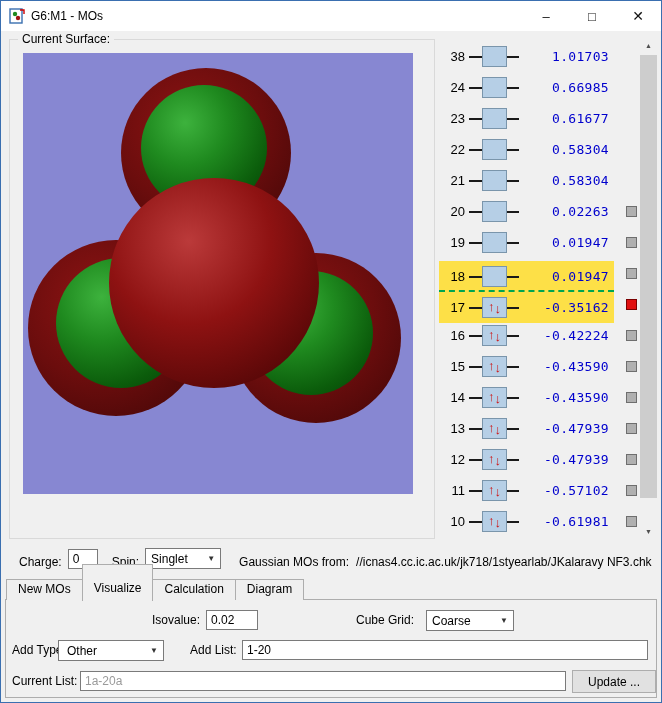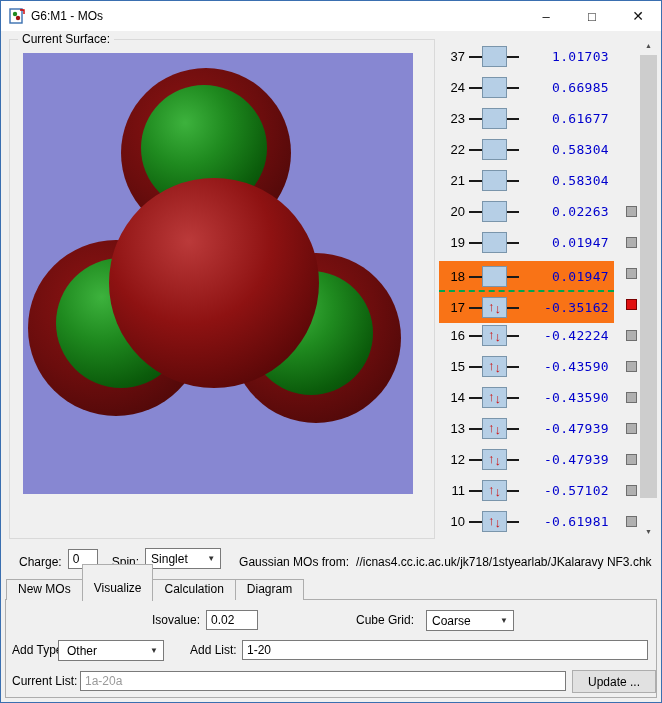--- a/index.html
+++ b/index.html
@@ -31,21 +31,21 @@
   .g-left{left:33px;top:205px;width:130px;height:130px;}
   .g-right{left:226px;top:218px;width:124px;height:124px;}
   .red-front{left:86px;top:125px;width:210px;height:210px;
     background:radial-gradient(circle at 38% 30%, #bb3a3a 0%, #8e1212 42%, #5c0808 78%, #420505 100%);}
   .surface-caption{position:absolute;left:14px;bottom:8px;font-size:12px;color:#000;}
   
   .mo-panel{position:absolute;left:438px;top:6px;width:218px;height:503px;}
   .mo-list{position:absolute;left:0;top:4px;right:18px;}
   .mo-row{display:flex;align-items:center;height:31px;}
   .row-main{position:relative;display:flex;align-items:center;height:100%;padding:0 5px 0 2px;}
-  .row-main.hl{background:#f97316;margin-top:6px;}
+  .row-main.hl{background:#fde047;margin-top:6px;}
   .row-main.insert::after{content:"";position:absolute;left:0;right:0;bottom:0;border-bottom:2px dashed #00a550;}
   .mo-num{width:24px;text-align:right;font-size:13px;color:#000;padding-right:4px;}
   .lvl{height:2px;background:#1a1a1a;}
   .lvl.l{width:13px;}
   .lvl.r{width:12px;}
   .mo-box{width:25px;height:21px;box-sizing:border-box;background:#b6cfe6;border:1px solid #7a95ab;
     display:flex;align-items:center;justify-content:center;}
   .mo-box .ar{display:none;color:#cc1111;font-size:13px;font-weight:bold;line-height:1;}
   .mo-box.occ .ar{display:inline-block;}
   .ar.up{position:relative;top:-1px;}
@@ -129,21 +129,21 @@
         <div class="sphere green g-left"></div>
         <div class="sphere green g-right"></div>
         <div class="sphere red-front"></div>
       </div>
     </div>
 
     <div class="mo-panel">
       <div class="mo-list">
           <div class="mo-row">
     <div class="row-main">
-      <span class="mo-num">37</span>
+      <span class="mo-num">38</span>
       <span class="lvl l"></span>
       <span class="mo-box">
         
         
       </span>
       <span class="lvl r"></span>
       <span class="mo-energy">1.01703</span>
     </div>
     <span class="mo-cb hidden"></span>
   </div>

